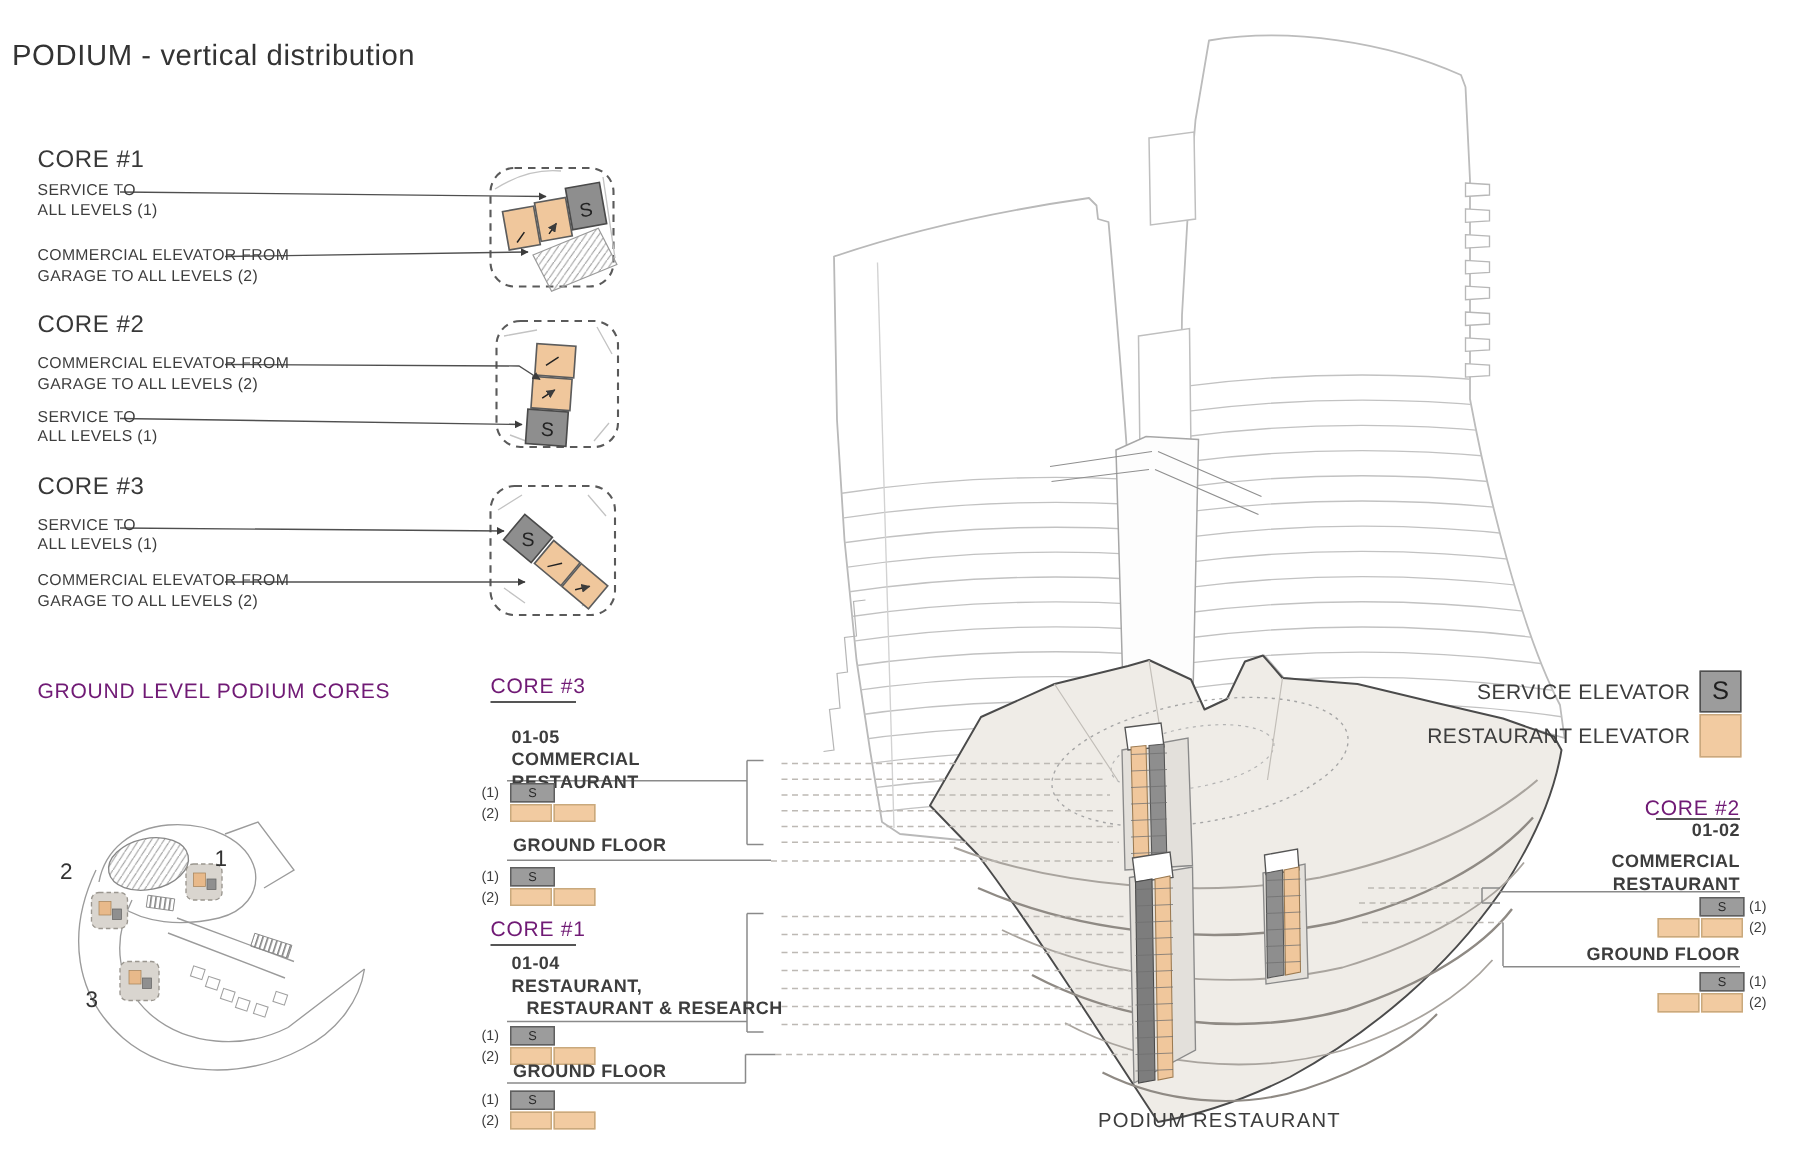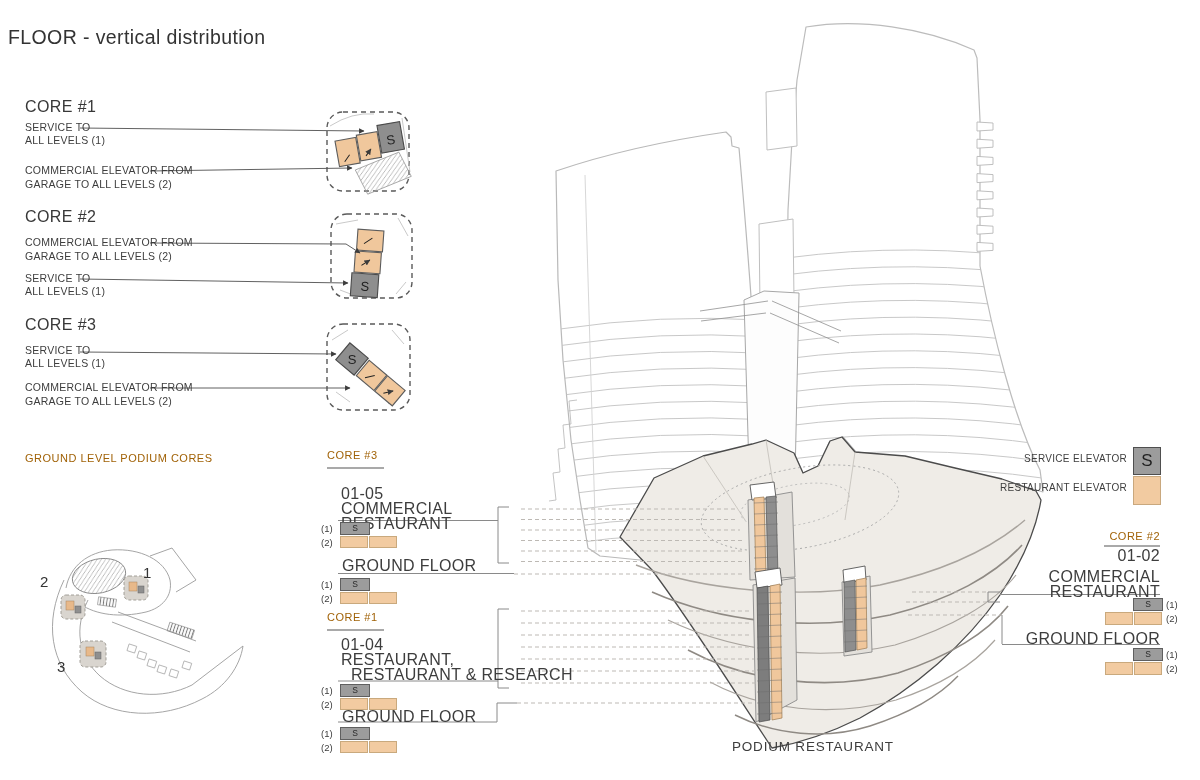--- a/index.html
+++ b/index.html
@@ -2,24 +2,24 @@
 <html><head>
 <meta charset="utf-8">
 <style>
   html,body{margin:0;padding:0;background:#fff;}
   body{width:1200px;height:780px;position:relative;overflow:hidden;
        font-family:"Liberation Sans",sans-serif;color:#3d3d3d;}
   #art{position:absolute;left:0;top:0;}
   .t{position:absolute;white-space:nowrap;line-height:1.22;}
   .title{font-size:19.5px;letter-spacing:.4px;color:#333;}
   .h16{font-size:16px;letter-spacing:.4px;color:#383838;}
-  .h14{font-size:11px;letter-spacing:.5px;color:#a16207;}
+  .h14{font-size:14px;letter-spacing:.5px;color:#701a75;}
   .s10{font-size:10.5px;letter-spacing:.25px;}
-  .s11{font-size:16px;letter-spacing:.3px;}
-  .s12{font-size:10px;letter-spacing:.3px;}
+  .s11{font-size:12px;letter-spacing:.3px;font-weight:bold;}
+  .s12{font-size:14px;letter-spacing:.3px;}
   .s13{font-size:13.5px;letter-spacing:.8px;}
   .num{font-size:15px;color:#333;}
   .ra{text-align:right;}
   .rl{position:absolute;font-size:9.5px;color:#3d3d3d;line-height:1;}
   .sbox{position:absolute;background:#9c9c9c;border:1px solid #5f5f5f;
         display:flex;align-items:center;justify-content:center;
         font-size:8.5px;color:#2a2a2a;line-height:1;}
   .obox{position:absolute;background:#f2cba1;border:1px solid #c9a97d;}
   .lgS{position:absolute;left:1133px;top:447px;width:26px;height:26px;background:#9c9c9c;
        border:1.5px solid #4f4f4f;display:flex;align-items:center;justify-content:center;
@@ -295,21 +295,21 @@
       <rect x="61" y="595" width="24" height="24" rx="5" fill="#d9d5cf" stroke="#9a968f" stroke-width="0.9" stroke-dasharray="3 2"></rect>
       <rect x="66" y="601" width="8" height="9" fill="#e8b98a" stroke="#a8855c" stroke-width="0.5"></rect>
       <rect x="75" y="606" width="6" height="7" fill="#8f8f8f" stroke="#666" stroke-width="0.5"></rect>
       <rect x="80" y="641" width="26" height="26" rx="5" fill="#d9d5cf" stroke="#9a968f" stroke-width="0.9" stroke-dasharray="3 2"></rect>
       <rect x="86" y="647" width="8" height="9" fill="#e8b98a" stroke="#a8855c" stroke-width="0.5"></rect>
       <rect x="95" y="652" width="6" height="7" fill="#8f8f8f" stroke="#666" stroke-width="0.5"></rect>
     </g>
   </g>
 </svg>
 
-<div class="t title" style="left:8px;top:26px">FLOOR - vertical distribution</div>
+<div class="t title" style="left:8px;top:26px">PODIUM - vertical distribution</div>
 
 <div class="t h16" style="left:25px;top:97px">CORE #1</div>
 <div class="t s10" style="left:25px;top:121px">SERVICE TO</div>
 <div class="t s10" style="left:25px;top:134px">ALL LEVELS (1)</div>
 <div class="t s10" style="left:25px;top:164px">COMMERCIAL ELEVATOR FROM</div>
 <div class="t s10" style="left:25px;top:178px">GARAGE TO ALL LEVELS (2)</div>
 
 <div class="t h16" style="left:25px;top:207px">CORE #2</div>
 <div class="t s10" style="left:25px;top:236px">COMMERCIAL ELEVATOR FROM</div>
 <div class="t s10" style="left:25px;top:250px">GARAGE TO ALL LEVELS (2)</div>

